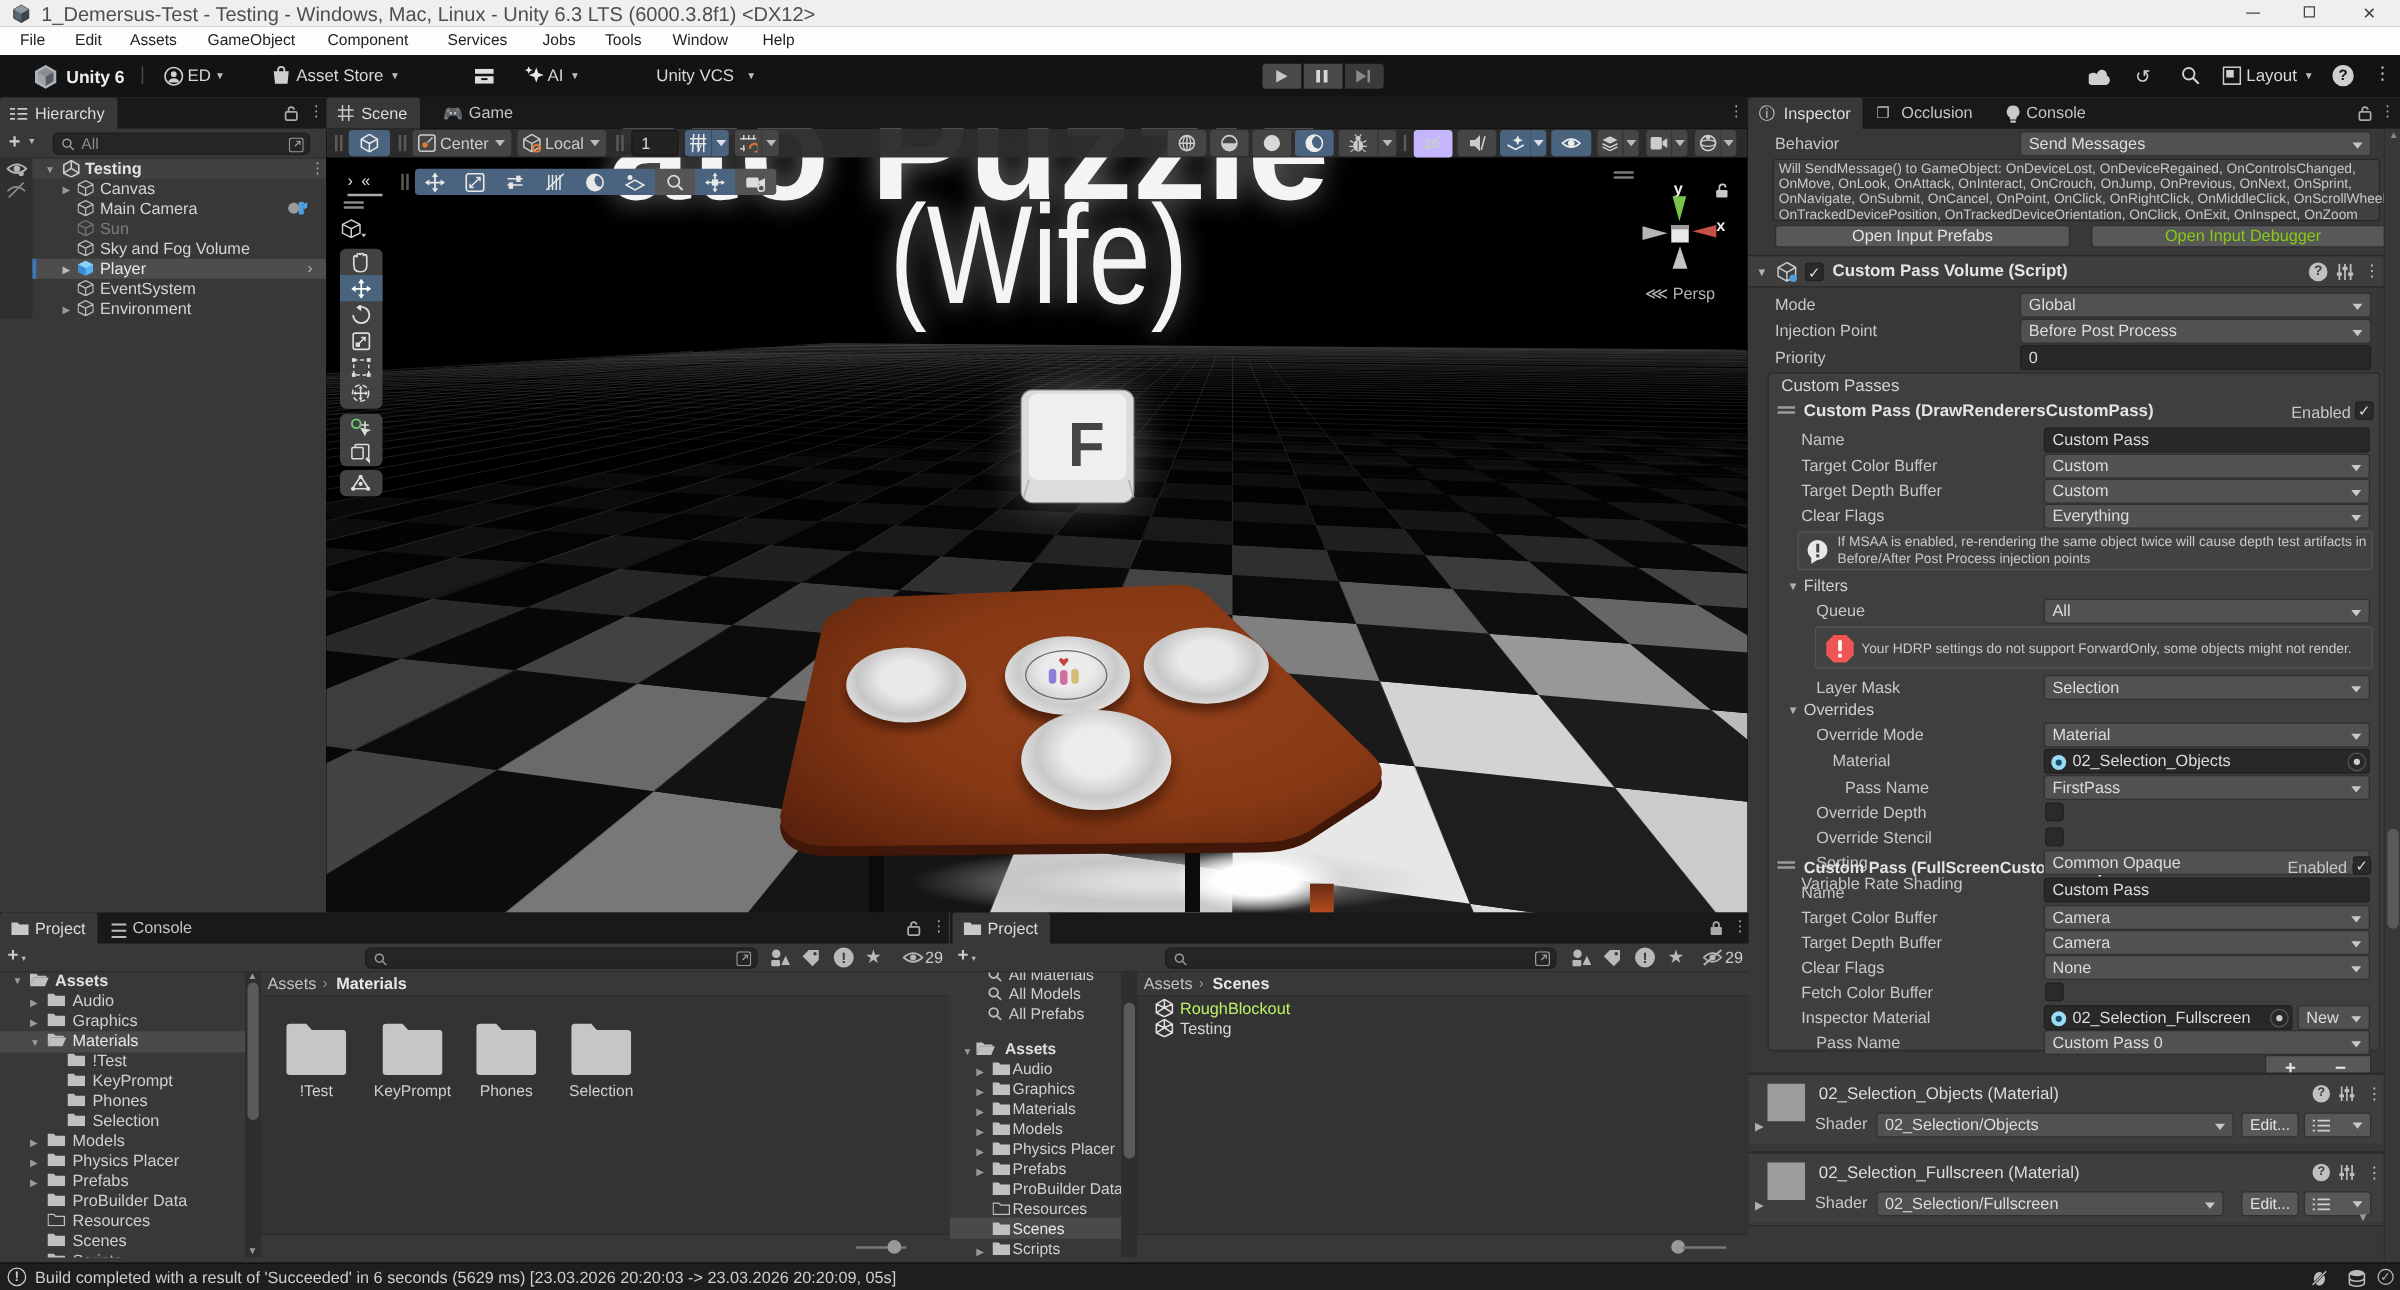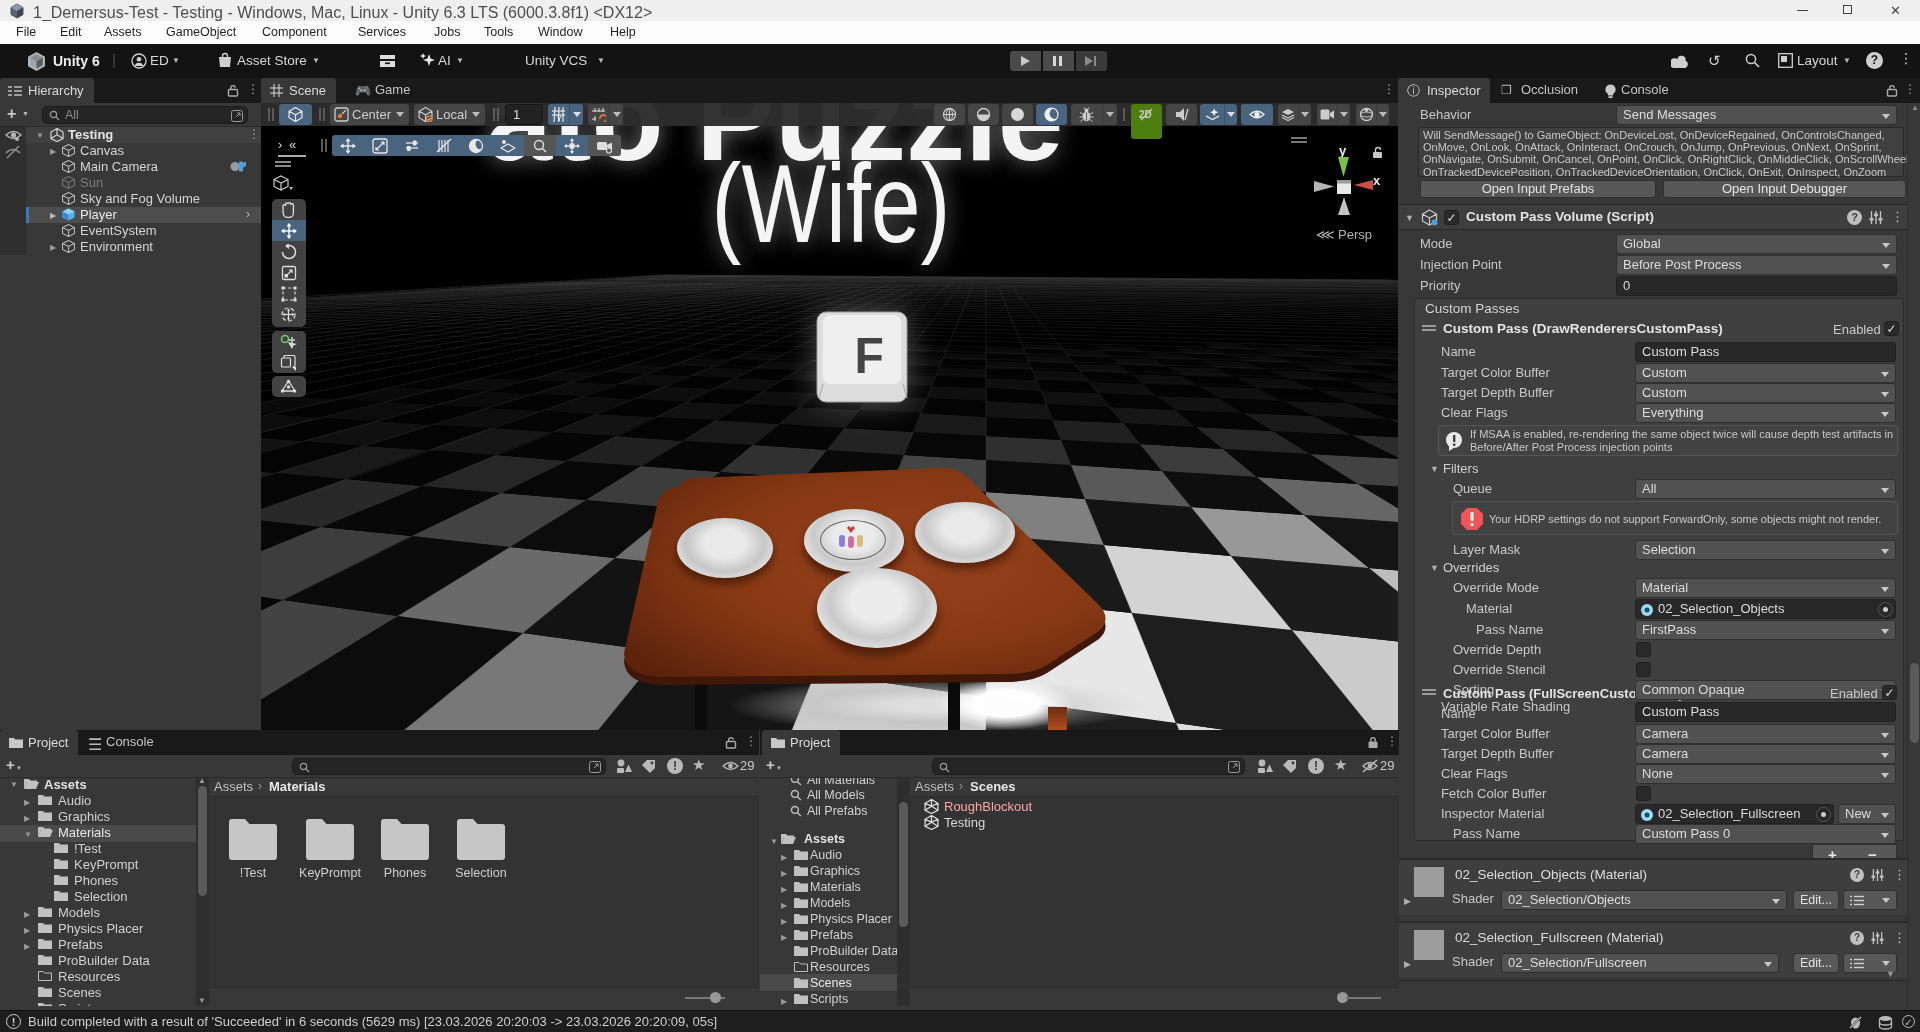--- a/index.html
+++ b/index.html
@@ -728,21 +728,21 @@
               <line x1="6" y1="2" x2="5" y2="0.5"></line>
               <line x1="9" y1="2" x2="10" y2="0.5"></line>
             </g>
             <line x1="7.5" y1="5.5" x2="7.5" y2="13.5" stroke="#454545" stroke-width="0.8"></line>
           </svg>
         </div>
       <div class="abs" style="left:841px;top:1px;width:15px;height:21px;background:#454545;border-radius:0 3px 3px 0;border-left:1px solid #3a3a3a;">
           <span class="abs" style="left:3px;top:8px;border:4px solid transparent;border-top:5px solid #bbb;"></span>
         </div>
       <div class="abs" style="left:862px;top:5px;width:1.5px;height:13px;background:#5a5a5a;"></div>
-      <div class="abs" style="left:870px;top:1px;width:31px;height:35px;background:#4d7c0f;border-radius:3px;">
+      <div class="abs" style="left:870px;top:1px;width:31px;height:22px;background:#c4b5fd;border-radius:3px;">
           <svg class="abs" style="left:8px;top:3px" width="15" height="15" viewBox="0 0 15 15">
             <text x="0" y="11" font-size="10" fill="#ccc" font-weight="bold">2D</text>
             <line x1="2" y1="13" x2="13" y2="2" stroke="#ccc" stroke-width="1.3"></line>
           </svg>
         </div>
       <div class="abs" style="left:905px;top:1px;width:31px;height:21px;background:#454545;border-radius:3px;">
           <svg class="abs" style="left:8px;top:3px" width="15" height="15" viewBox="0 0 15 15">
             <polygon points="2,5 6,5 10,1 10,14 6,10 2,10" fill="#ccc"></polygon>
             <line x1="11" y1="13" x2="14" y2="2" stroke="#ccc" stroke-width="1.3"></line>
           </svg>
@@ -1212,21 +1212,21 @@
   </div>
   <div class="abs" id="pmFiles" style="left:150px;top:48px;width:489px;height:228px;background:#333333;">
     <div class="abs" style="left:0;top:0;width:489px;height:19px;background:#383838;border-bottom:1px solid #2c2c2c;">
       <span class="abs" style="left:5px;top:1px;color:#c0c0c0;font-size:13px;">Assets</span>
       <span class="abs" style="left:49px;top:1px;color:#999;font-size:12px;">›</span>
       <span class="abs" style="left:60px;top:1px;color:#e8e8e8;font-size:13px;font-weight:bold;">Scenes</span>
     </div>
     <svg class="abs" style="left:14px;top:21px" width="15" height="15" viewBox="0 0 14 14">
         <path d="M7 0.5 L13 4 L13 10.5 L7 13.5 L1 10.5 L1 4 Z M7 0.5 L7 6.7 L13 10.5 M7 6.7 L1 10.5 M1 4 L7 6.7 M13 4 L7 6.7" fill="none" stroke="#ddd" stroke-width="1.2"></path>
       </svg>
-    <span class="abs" style="left:34px;top:21px;color:#fca5a5;font-size:13px;">RoughBlockout</span>
+    <span class="abs" style="left:34px;top:21px;color:#bef264;font-size:13px;">RoughBlockout</span>
     <svg class="abs" style="left:14px;top:37px" width="15" height="15" viewBox="0 0 14 14">
         <path d="M7 0.5 L13 4 L13 10.5 L7 13.5 L1 10.5 L1 4 Z M7 0.5 L7 6.7 L13 10.5 M7 6.7 L1 10.5 M1 4 L7 6.7 M13 4 L7 6.7" fill="none" stroke="#ddd" stroke-width="1.2"></path>
       </svg>
     <span class="abs" style="left:34px;top:37px;color:#d6d6d6;font-size:13px;">Testing</span>
     <div class="abs" style="left:0;top:209px;width:489px;height:19px;background:#383838;border-top:1px solid #2c2c2c;">
       <div class="abs" style="left:427px;top:4px;width:11px;height:11px;background:#999;border-radius:50%;"></div>
       <div class="abs" style="left:436px;top:9px;width:35px;height:2px;background:#777;"></div>
     </div>
   </div>
 </div>
@@ -1246,21 +1246,21 @@
         <rect x="1.5" y="5.5" width="9" height="6.5" rx="1" fill="none" stroke="#aaa" stroke-width="1.4"></rect>
         <path d="M3.8 5.5 V3.8 a2.2 2.2 0 0 1 4.4 0" fill="none" stroke="#aaa" stroke-width="1.4"></path>
       </svg>
     <span class="abs" style="left:505px;top:4px;color:#aaa;font-size:12px;">⋮</span>
   </div>
   <div class="abs" id="inspBody" style="left:0;top:25px;width:508px;height:907px;">
     <div class="lbl" style="left:21px;top:2px;">Behavior</div>
     <div class="dd" style="left:217px;top:2px;width:281px;">Send Messages</div>
     <div class="abs" style="left:19px;top:24px;width:486px;height:50px;background:#404040;border:1px solid #282828;border-radius:3px;color:#c9c9c9;font-size:11px;line-height:12.2px;padding:1px 4px;white-space:nowrap;">Will SendMessage() to GameObject: OnDeviceLost, OnDeviceRegained, OnControlsChanged,<br>OnMove, OnLook, OnAttack, OnInteract, OnCrouch, OnJump, OnPrevious, OnNext, OnSprint,<br>OnNavigate, OnSubmit, OnCancel, OnPoint, OnClick, OnRightClick, OnMiddleClick, OnScrollWheel,<br>OnTrackedDevicePosition, OnTrackedDeviceOrientation, OnClick, OnExit, OnInspect, OnZoom</div>
     <div class="abs" style="left:21px;top:77px;width:236px;height:18px;background:#585858;border:1px solid #303030;border-radius:3px;color:#e2e2e2;font-size:13px;text-align:center;line-height:16px;">Open Input Prefabs</div>
-    <div class="abs" style="left:264px;top:77px;width:243px;height:18px;background:#585858;border:1px solid #303030;border-radius:3px;color:#e5e5e5;font-size:13px;text-align:center;line-height:16px;">Open Input Debugger</div>
+    <div class="abs" style="left:274px;top:77px;width:243px;height:18px;background:#585858;border:1px solid #303030;border-radius:3px;color:#84cc16;font-size:13px;text-align:center;line-height:16px;">Open Input Debugger</div>
 
     <div class="abs" style="left:0;top:101px;width:508px;height:26px;background:#3e3e3e;border-top:1px solid #272727;border-bottom:1px solid #272727;">
       <span class="abs" style="left:6px;top:8px;font-size:9px;color:#b0b0b0;">▼</span>
       <svg class="abs" style="left:22px;top:4px" width="17" height="17" viewBox="0 0 17 17">
           <path d="M8.5 1 L15.5 5 L15.5 12 L8.5 16 L1.5 12 L1.5 5 Z M1.5 5 L8.5 9 L15.5 5 M8.5 9 L8.5 16" fill="none" stroke="#c8c8c8" stroke-width="1.2"></path>
           <circle cx="13.5" cy="13.5" r="3" fill="#4e9fe0"></circle>
         </svg>
       <div class="abs" style="left:45px;top:5px;width:15px;height:15px;background:#2a2a2a;border:1px solid #212121;border-radius:3px;color:#dcdcdc;text-align:center;font-size:12px;line-height:14px;">✓</div>
       <span class="abs" style="left:67px;top:4px;color:#e4e4e4;font-size:13.5px;font-weight:bold;">Custom Pass Volume (Script)</span>
       <div class="abs" style="left:448px;top:5px;width:15px;height:15px;background:#c0c0c0;border-radius:50%;color:#383838;font-size:11px;font-weight:bold;text-align:center;line-height:15px;">?</div>

